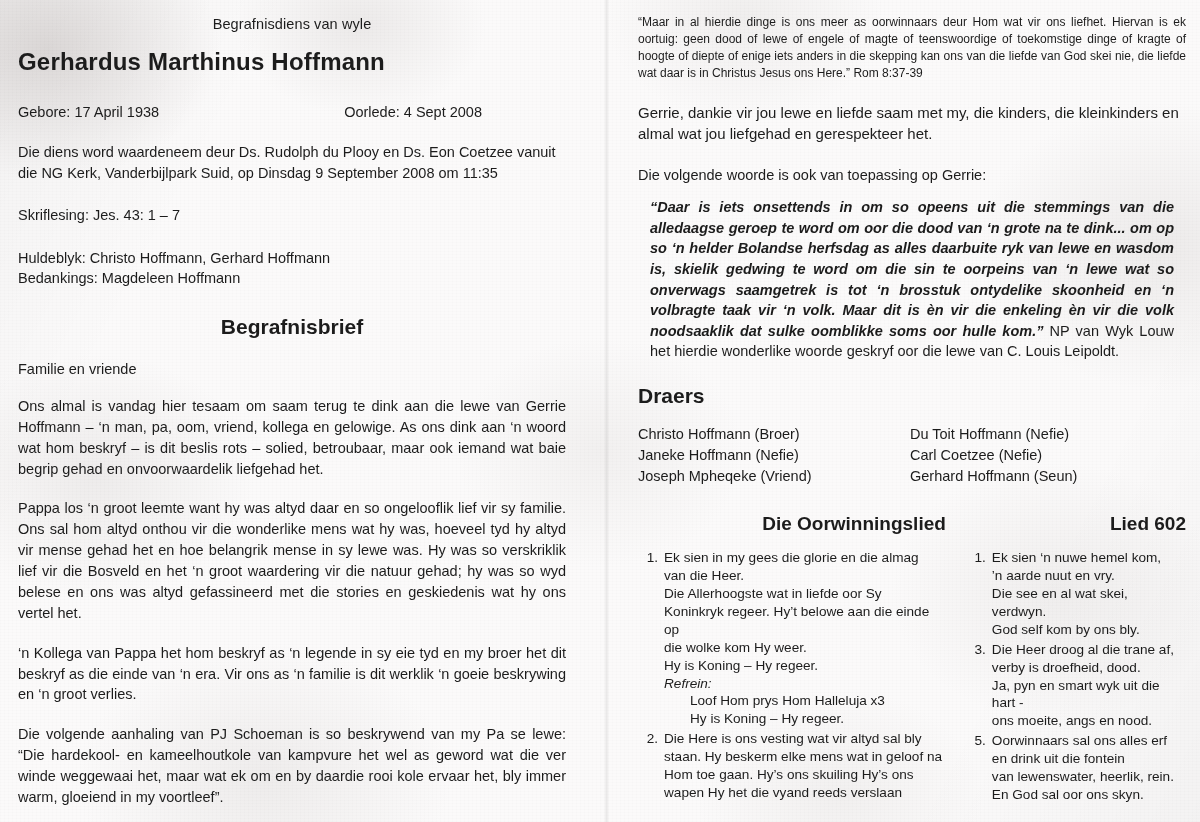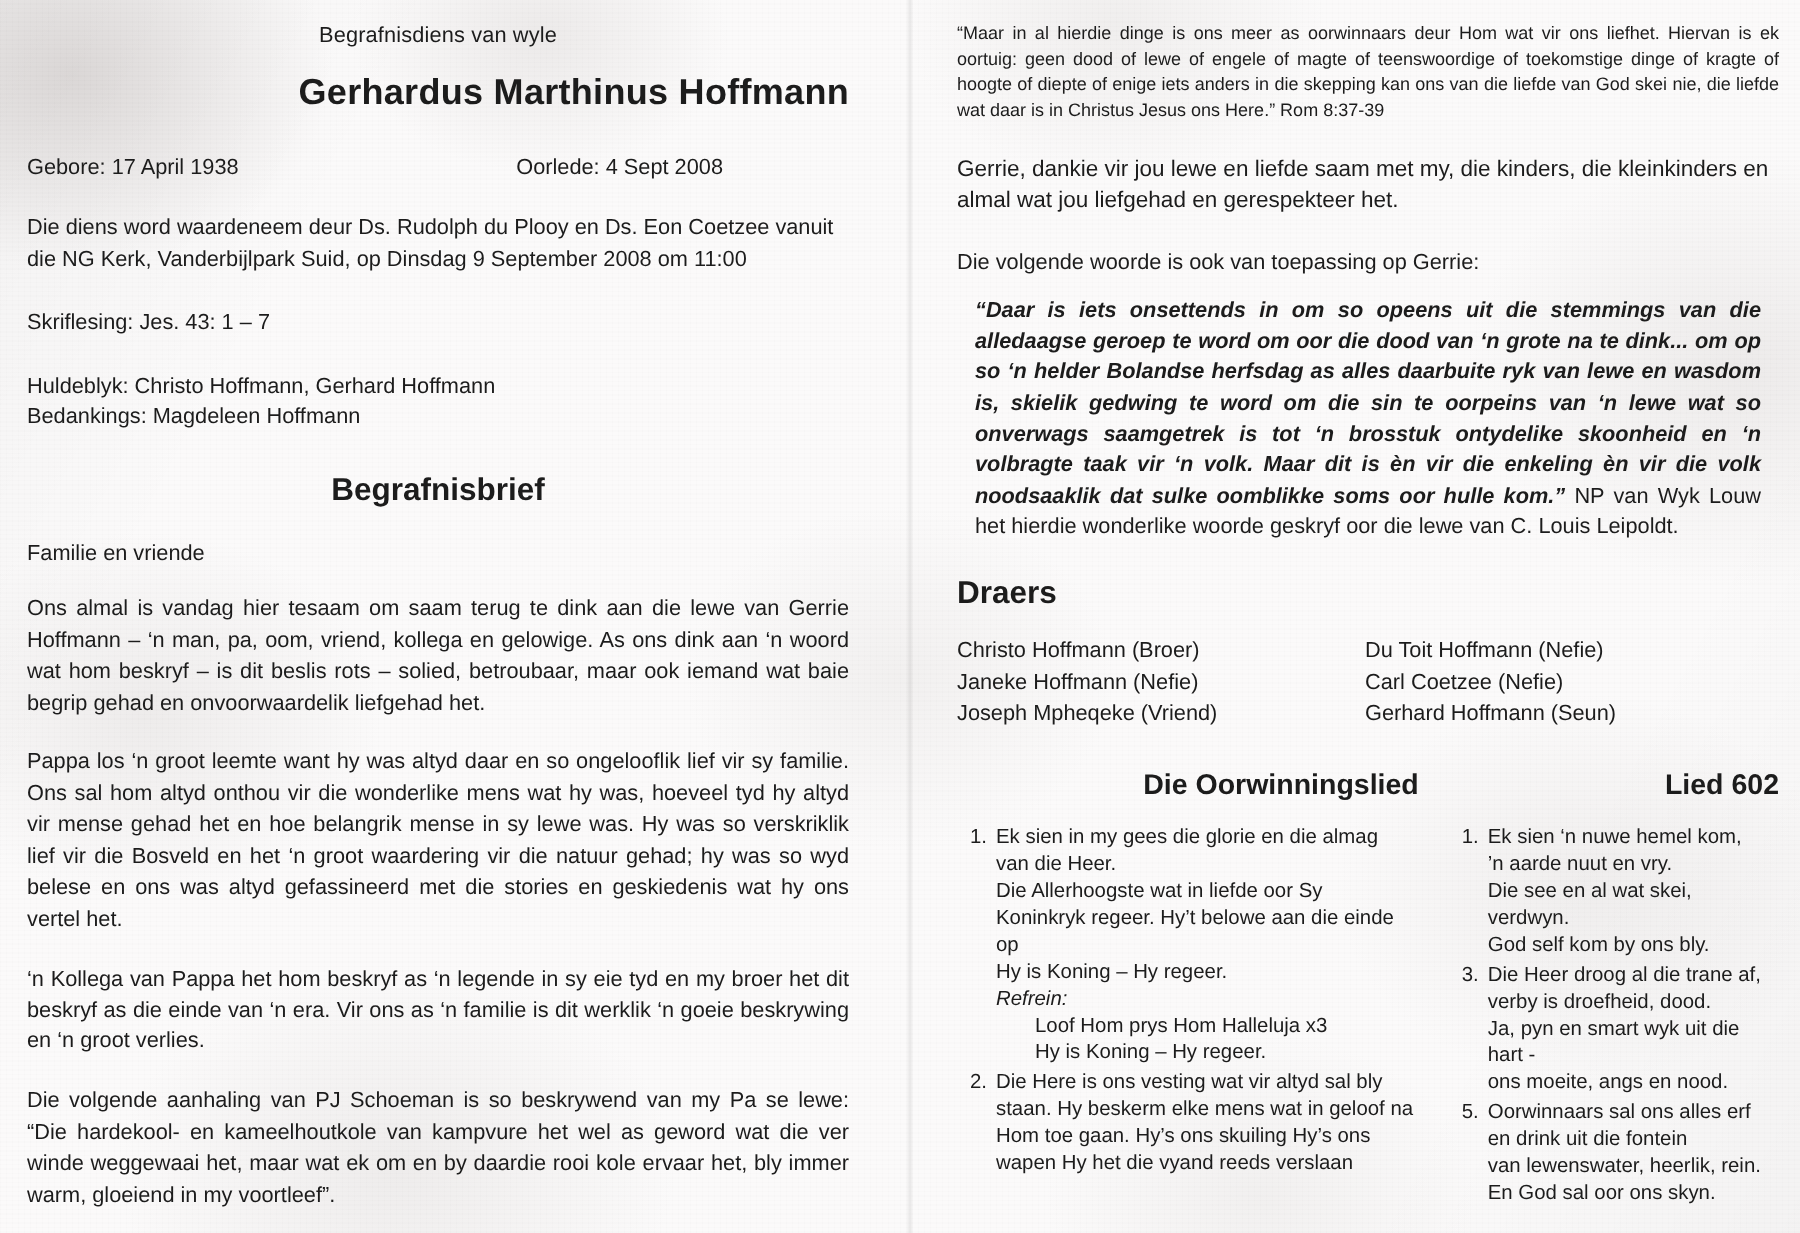--- a/index.html
+++ b/index.html
@@ -82,21 +82,21 @@
   }
 
   
   .lead {
     text-align: center;
     font-size: 14.5px;
     margin: 2px 0 0 0;
     letter-spacing: .1px;
   }
   .deceased-name {
-    text-align: right;
+    text-align: left;
     font-size: 24px;
     font-weight: bold;
     margin: 16px 0 0 0;
     letter-spacing: .2px;
   }
   .dates {
     display: flex;
     justify-content: space-between;
     font-size: 14.5px;
     margin: 28px 0 0 0;
@@ -217,21 +217,21 @@
 
     <div class="lead">Begrafnisdiens van wyle</div>
 
     <div class="deceased-name">Gerhardus Marthinus Hoffmann</div>
 
     <div class="dates">
       <span class="born">Gebore: 17 April 1938</span>
       <span class="died">Oorlede: 4 Sept 2008</span>
     </div>
 
-    <div class="block">Die diens word waardeneem deur Ds. Rudolph du Plooy en Ds. Eon Coetzee vanuit die NG Kerk, Vanderbijlpark Suid, op Dinsdag 9 September 2008 om 11:00</div>
+    <div class="block">Die diens word waardeneem deur Ds. Rudolph du Plooy en Ds. Eon Coetzee vanuit die NG Kerk, Vanderbijlpark Suid, op Dinsdag 9 September 2008 om 11:35</div>
 
     <div class="block">Skriflesing: Jes. 43: 1 – 7</div>
 
     <div class="block">
       <div>Huldeblyk: Christo Hoffmann, Gerhard Hoffmann</div>
       <div>Bedankings: Magdeleen Hoffmann</div>
     </div>
 
     <div class="section-title">Begrafnisbrief</div>
 
@@ -271,20 +271,21 @@
     <div class="hymns">
       <div class="hymn hymn-a">
         <div class="hymn-title">Die Oorwinningslied</div>
         <ol class="verses">
             <li>
               <span class="num">1.</span>
               <span class="vline">Ek sien in my gees die glorie en die almag</span>
               <span class="vline">van die Heer.</span>
               <span class="vline">Die Allerhoogste wat in liefde oor Sy</span>
               <span class="vline">Koninkryk regeer. Hy’t belowe aan die einde op</span>
+              <span class="vline">die wolke kom Hy weer.</span>
               <span class="vline">Hy is Koning – Hy regeer.</span>
               <span class="vline ital">Refrein:</span>
               <span class="vline indent">Loof Hom prys Hom Halleluja x3</span>
               <span class="vline indent">Hy is Koning – Hy regeer.</span>
             </li>
             <li>
               <span class="num">2.</span>
               <span class="vline">Die Here is ons vesting wat vir altyd sal bly</span>
               <span class="vline">staan. Hy beskerm elke mens wat in geloof na</span>
               <span class="vline">Hom toe gaan. Hy’s ons skuiling Hy’s ons</span>

